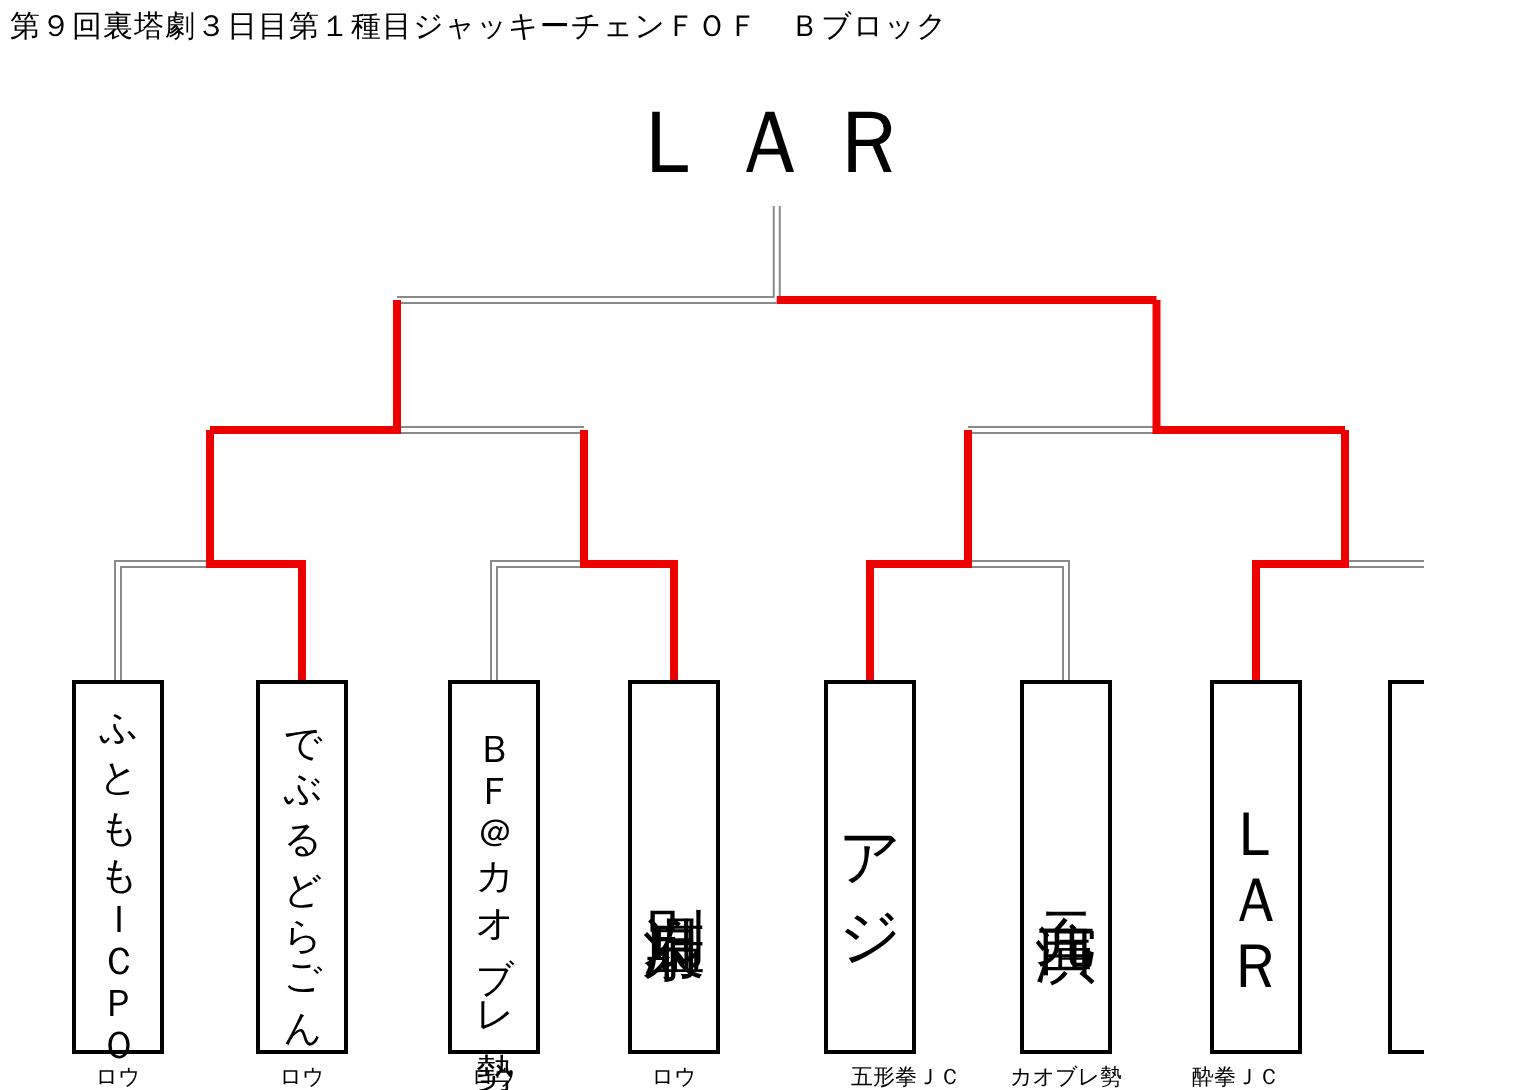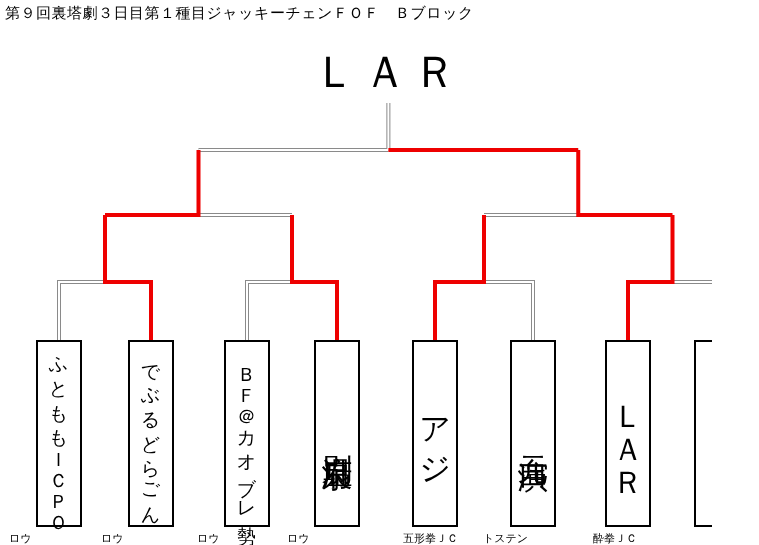--- a/index.html
+++ b/index.html
@@ -16,21 +16,21 @@
   }
   svg.lines{position:absolute;left:0;top:0;pointer-events:none;}
   .pbox{
     position:absolute;top:340px;width:46px;height:187px;box-sizing:border-box;
     border:2px solid #000;background:#fff;
     display:flex;align-items:center;justify-content:center;
     writing-mode:vertical-rl;text-orientation:upright;
     letter-spacing:2px;line-height:1;text-align:center;
   }
   .ptag{
-    position:absolute;top:531px;width:100px;
+    position:absolute;top:531px;width:100px;text-align:center;
     font-size:11px;white-space:nowrap;
   }
 </style>
 </head>
 <body>
 
 <div class="canvas">
   <div class="title">第９回裏塔劇３日目第１種目ジャッキーチェンＦＯＦ　Ｂブロック</div>
   <div class="champion">ＬＡＲ</div>
   <svg class="lines" width="759" height="545">
@@ -63,18 +63,18 @@
       <div class="ptag" style="left: 9px;">ロウ</div>
       <div class="pbox" style="left: 128px; font-size: 19px; border-color: rgb(0, 0, 0);">でぶるどらごん</div>
       <div class="ptag" style="left: 101px;">ロウ</div>
       <div class="pbox" style="left: 224px; font-size: 19px; border-color: rgb(0, 0, 0);">ＢＦ＠カオブレ勢</div>
       <div class="ptag" style="left: 197px;">ロウ</div>
       <div class="pbox" style="left: 314px; font-size: 31px; border-color: rgb(0, 0, 0);">別府温泉</div>
       <div class="ptag" style="left: 287px;">ロウ</div>
       <div class="pbox" style="left: 412px; font-size: 31px; border-color: rgb(0, 0, 0);">アジ</div>
       <div class="ptag" style="left: 403px;">五形拳ＪＣ</div>
       <div class="pbox" style="left: 510px; font-size: 31px; border-color: rgb(0, 0, 0);">元自演</div>
-      <div class="ptag" style="left: 483px;">トステン</div>
+      <div class="ptag" style="left: 483px;">カオブレ勢</div>
       <div class="pbox" style="left: 605px; font-size: 31px; border-color: rgb(0, 0, 0);">ＬＡＲ</div>
-      <div class="ptag" style="left: 593px;">酔拳ＪＣ</div>
+      <div class="ptag" style="left: 568px;">酔拳ＪＣ</div>
       <div class="pbox" style="left: 694px; font-size: 20px; border-color: rgb(0, 0, 0);"></div>
     </div>
 </div>
 
 </body></html>

